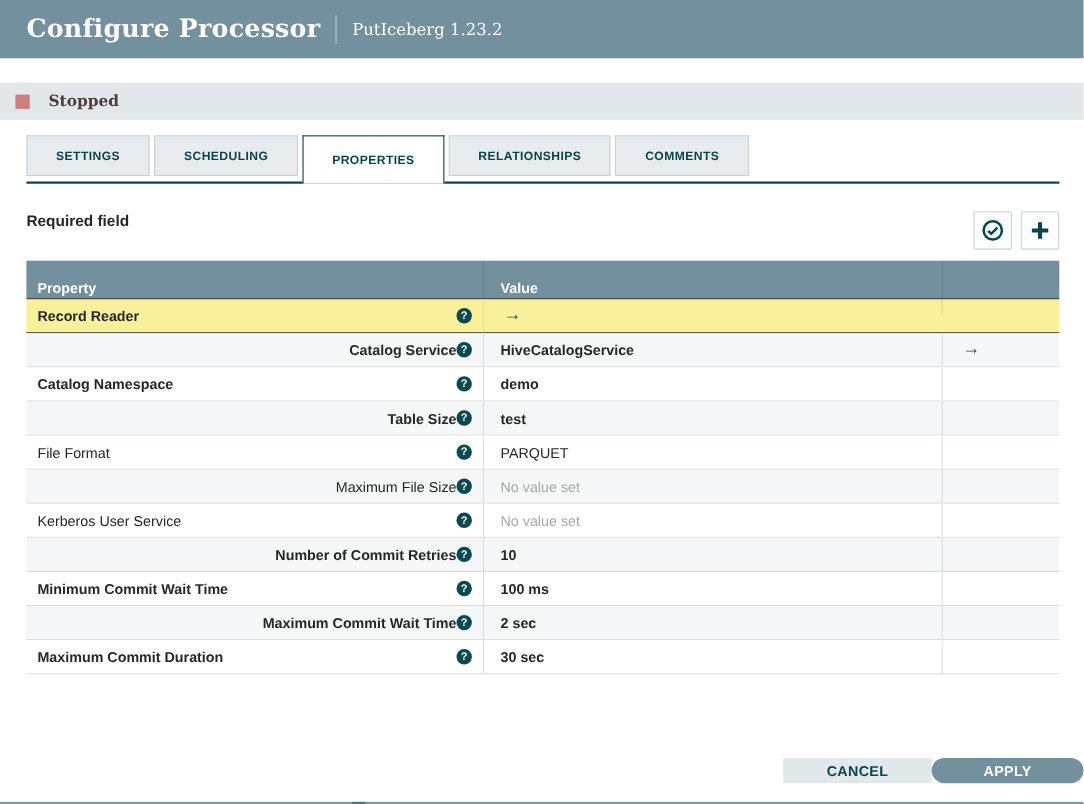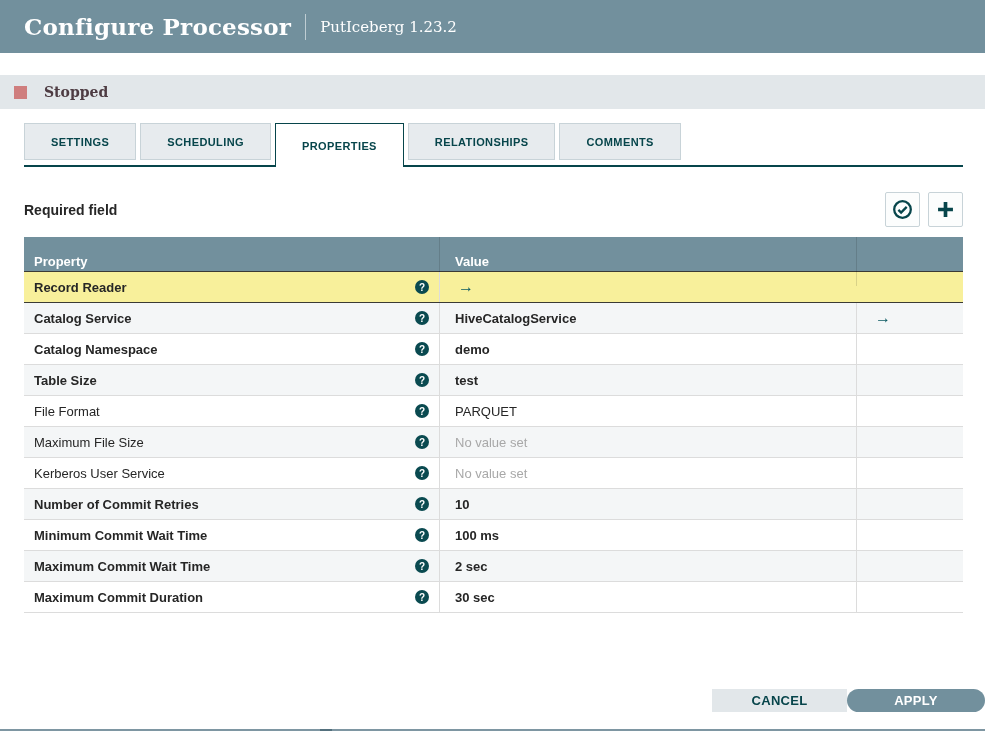--- a/index.html
+++ b/index.html
@@ -28,37 +28,37 @@
 
   
   .tab-bar{position:absolute;left:24px;top:123px;width:939px;height:44px;display:flex;align-items:flex-start;}
   .tab-underline{position:absolute;left:0;top:42px;width:939px;height:2px;background:var(--accent-teal);z-index:1;}
   .tab{height:37px;background:var(--tab-inactive-bg);border:1px solid var(--tab-border);
     display:flex;align-items:center;justify-content:center;padding:0 26px;margin-right:4px;
     font-size:11px;font-weight:bold;letter-spacing:.4px;color:var(--accent-teal);cursor:pointer;white-space:nowrap;}
   .tab.active{height:44px;background:#fff;border:1px solid var(--accent-teal);border-bottom:none;z-index:2;position:relative;}
 
   
-  .toolbar{position:absolute;left:24px;top:192px;width:939px;height:35px;display:flex;align-items:center;}
+  .toolbar{position:absolute;left:24px;top:192px;width:939px;height:35px;display:flex;}
   .required-label{font-size:14px;font-weight:bold;color:var(--text-dark);}
   .toolbar-spacer{flex:1;}
   .icon-btn{width:35px;height:35px;border:1px solid var(--tab-border);background:#FCFDFD;border-radius:2px;
     display:flex;align-items:center;justify-content:center;margin-left:8px;cursor:pointer;}
   .icon-btn svg{display:block;}
 
   
   .prop-table{position:absolute;left:24px;top:237px;width:939px;}
   .thead{display:grid;grid-template-columns:416px 417px 106px;height:34px;background:var(--header-bg);
     color:#fff;font-size:13px;font-weight:bold;align-items:center;}
   .thead .hcell{padding:0 10px;height:100%;display:flex;align-items:center;border-right:1px solid rgba(0,0,0,.12);}
   .thead .hcell.hval{padding:17px 15px;}
   .thead .hcell:last-child{border-right:none;}
   .trow{display:grid;grid-template-columns:416px 417px 106px;height:31px;background:#fff;
     border-bottom:1px solid var(--row-border);font-size:13px;color:var(--text-dark);cursor:pointer;}
-  .trow.alt{background:var(--alt-row-bg);}
+  .trow.alt{background:var(--alt-row-bg);text-align:right;}
   .trow.selected{background:var(--selected-row-bg);border-top:1px solid #3B3B35;border-bottom:1px solid #3B3B35;height:32px;}
   .cell{display:flex;align-items:center;overflow:hidden;}
   .cell.prop{padding:0 10px;border-right:1px solid var(--row-border);}
   .pname{flex:1;font-weight:normal;white-space:nowrap;}
   .trow.required .pname{font-weight:bold;}
   .q{width:14px;height:14px;border-radius:50%;background:#0A4A50;color:#fff;font-size:10px;font-weight:bold;
     display:flex;align-items:center;justify-content:center;flex:0 0 auto;cursor:pointer;}
   .cell.val{padding:0 15px;border-right:1px solid var(--row-border);white-space:nowrap;}
   .trow.required .cell.val{font-weight:bold;}
   .trow.unset .cell.val{color:var(--unset-text);font-weight:normal;}

